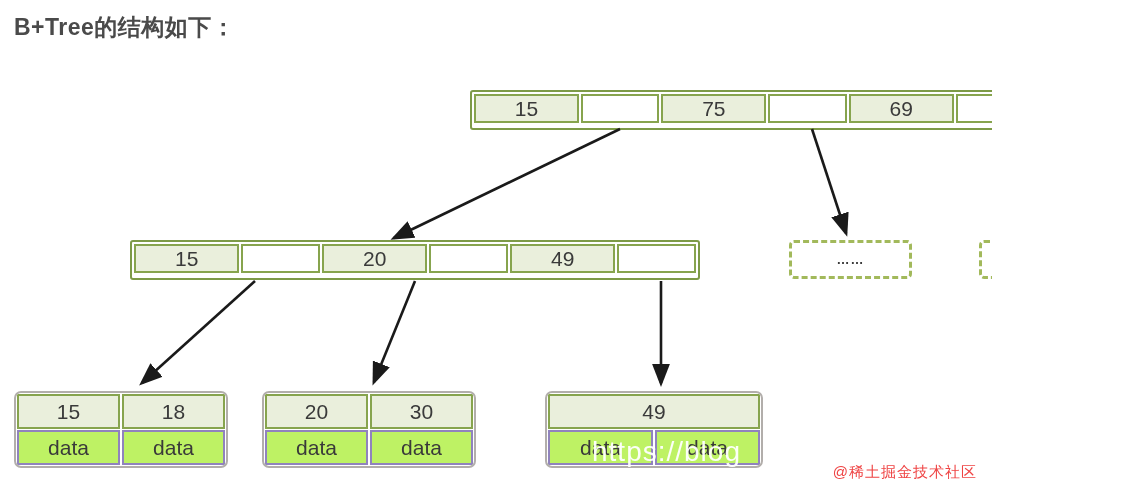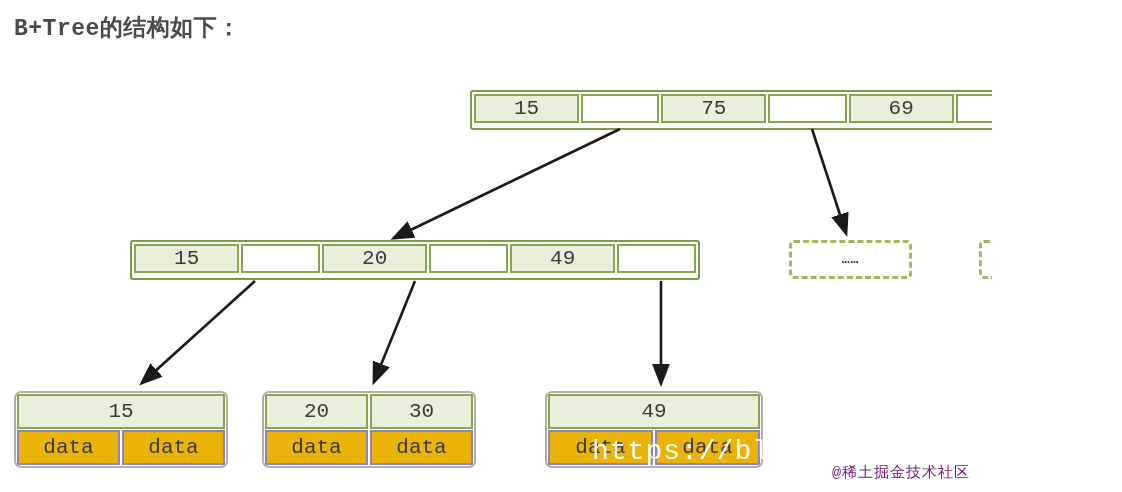--- a/index.html
+++ b/index.html
@@ -1,18 +1,18 @@
 <!DOCTYPE html>
 <html><head>
 <meta charset="utf-8">
 <style>
   html,body{margin:0;padding:0;background:#fff;}
   #canvas{
     position:relative;width:992px;height:492px;background:#ffffff;
-    font-family:Liberation Mono, monospace;overflow:hidden;
+    font-family:Liberation Sans, sans-serif;overflow:hidden;
   }
   .page-title{
     position:absolute;left:14px;top:12px;font-size:23px;font-weight:700;
     color:#4a4a4a;letter-spacing:.5px;
   }
   
   .bnode{
     position:absolute;box-sizing:border-box;height:40px;background:#fff;
     border:2px solid #7d9a47;border-radius:3px;display:flex;
     padding:2px 2px 5px 2px;gap:2px;
@@ -31,30 +31,30 @@
   }
   .dashed-node span{font-size:13px;font-weight:700;letter-spacing:1px;color:#3a3a3a;}
   
   .leaf{
     position:absolute;box-sizing:border-box;background:#fff;
     border:2px solid #b2aeab;border-radius:7px;overflow:hidden;padding:1px;
   }
   .leaf .row{display:flex;gap:2px;}
   .leaf .row+.row{margin-top:1px;}
   .leaf .cell{height:35px;flex:1;}
-  .leaf .cell.val{background:#eab308;border-color:#9083bd;}
+  .leaf .cell.val{background:#bef264;border-color:#9083bd;}
   
   #arrows{position:absolute;left:0;top:0;z-index:5;pointer-events:none;}
   
   .watermark{
     position:absolute;left:592px;top:436px;z-index:10;font-size:28px;
     color:rgba(255,255,255,.95);letter-spacing:1px;white-space:nowrap;
   }
   .attribution{
-    position:absolute;right:22px;top:463px;font-size:15px;color:#701a75;
+    position:absolute;right:15px;top:463px;font-size:15px;color:#ef4444;
     letter-spacing:1px;
   }
 </style>
 </head>
 <body>
 
 <div id="canvas">
 
   <div class="page-title">B+Tree的结构如下：</div>
 
@@ -93,20 +93,21 @@
   <div class="dashed-node" style="left:789px;top:240px;width:123px;">
     <span>……</span>
   </div>
   <div class="dashed-node" style="left:979px;top:240px;width:121px;">
     <span>……</span>
   </div>
 
   <div class="leaf" style="left:14px;top:391px;width:214px;">
     <div class="row">
       <div class="cell key">15</div>
+      <div class="cell key">18</div>
     </div>
     <div class="row">
       <div class="cell val">data</div>
       <div class="cell val">data</div>
     </div>
   </div>
 
   <div class="leaf" style="left:262px;top:391px;width:214px;">
     <div class="row">
       <div class="cell key">20</div>

